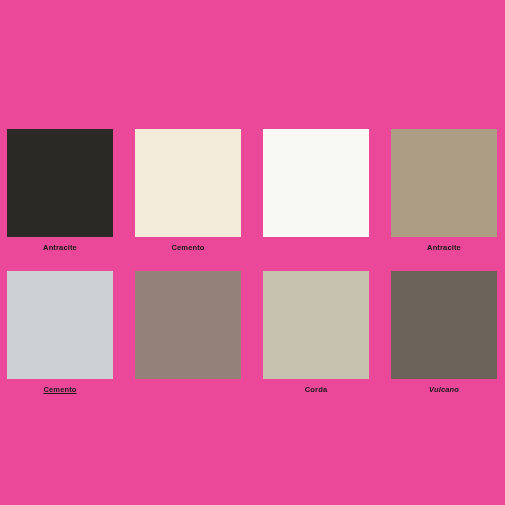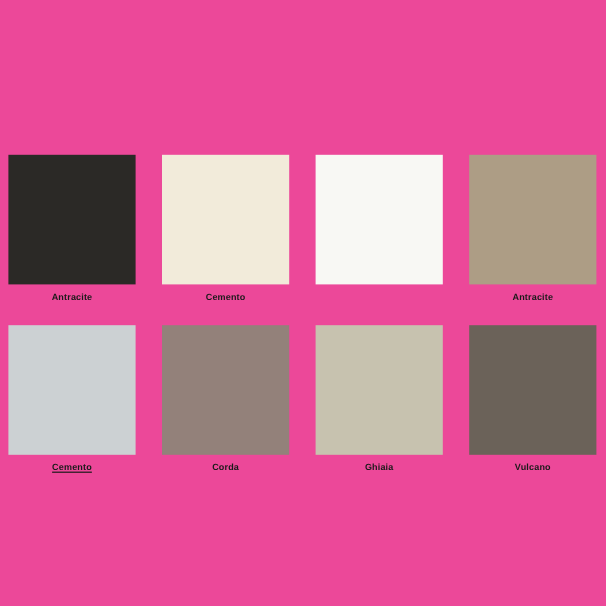--- a/index.html
+++ b/index.html
@@ -81,24 +81,23 @@
       <div class="swatch-cell">
         <div class="swatch-chip" style="background-color: rgb(173, 157, 133);"></div>
         <span class="swatch-label" style="color: rgb(26, 26, 26);">Antracite</span>
       </div>
       <div class="swatch-cell">
         <div class="swatch-chip" style="background-color: rgb(204, 209, 211);"></div>
         <span class="swatch-label" style="color: rgb(26, 26, 26); text-decoration: underline;">Cemento</span>
       </div>
       <div class="swatch-cell">
         <div class="swatch-chip" style="background-color: rgb(147, 129, 122);"></div>
+      </div>
+      <div class="swatch-cell">
+        <div class="swatch-chip" style="background-color: rgb(199, 194, 175);"></div>
         <span class="swatch-label" style="color: rgb(26, 26, 26);">Corda</span>
       </div>
       <div class="swatch-cell">
-        <div class="swatch-chip" style="background-color: rgb(199, 194, 175);"></div>
-        <span class="swatch-label" style="color: rgb(26, 26, 26);">Ghiaia</span>
-      </div>
-      <div class="swatch-cell">
         <div class="swatch-chip" style="background-color: rgb(107, 98, 89);"></div>
-        <span class="swatch-label" style="color: rgb(26, 26, 26);">Vulcano</span>
+        <span class="swatch-label" style="color: rgb(26, 26, 26); font-style: italic;">Vulcano</span>
       </div>
     </div>
 </div>
 
 </body></html>

